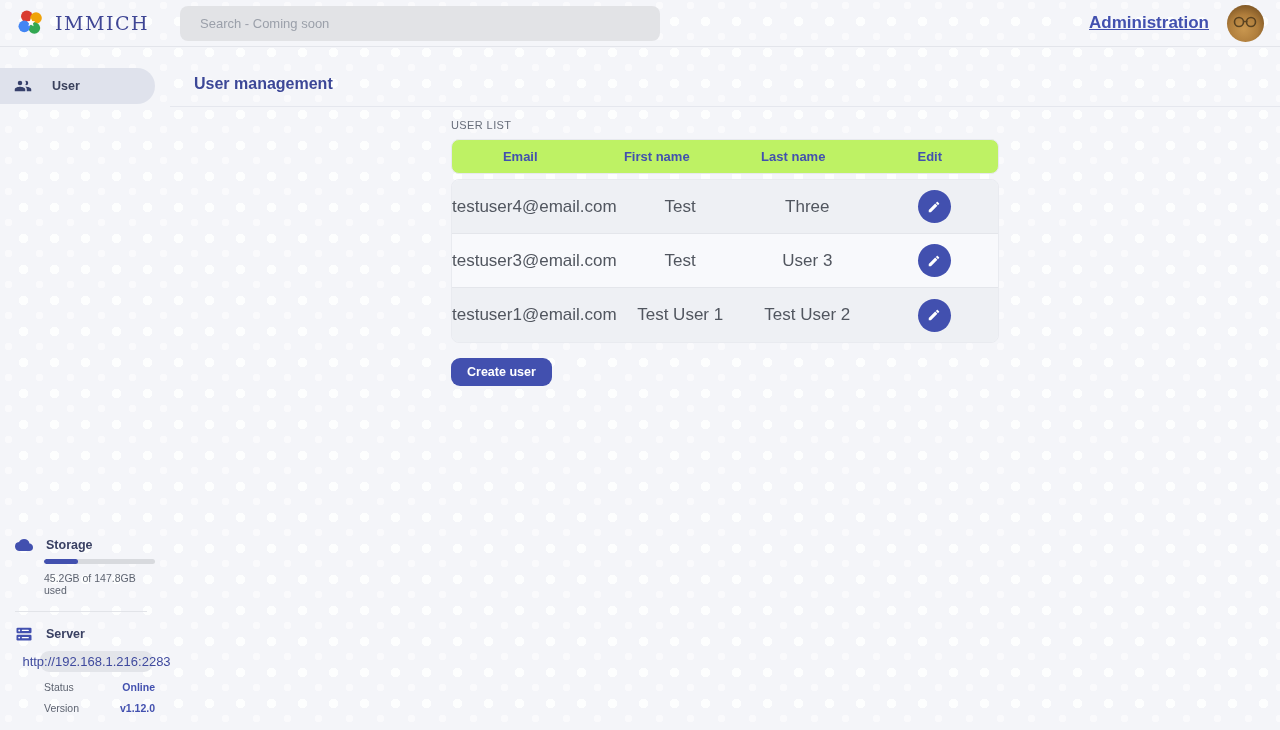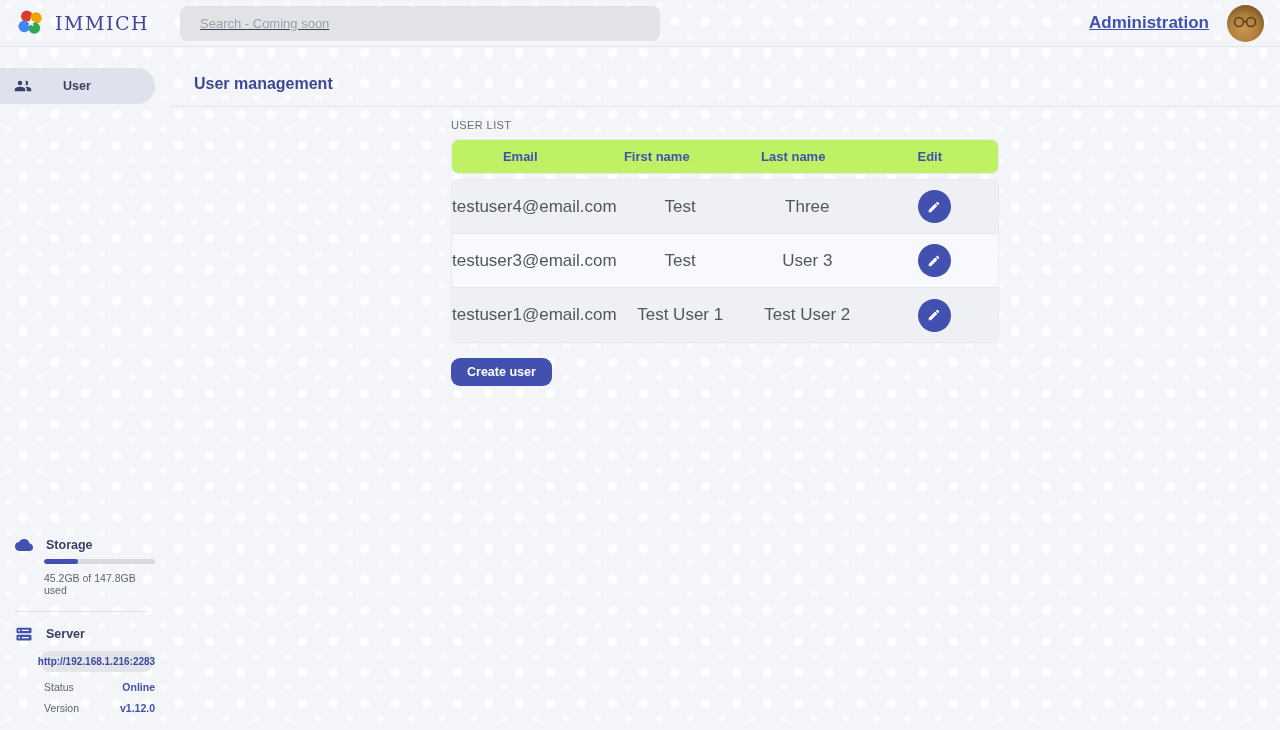--- a/index.html
+++ b/index.html
@@ -26,21 +26,21 @@
     height:47px;display:flex;align-items:center;
     border-bottom:1px solid #e3e5eb;padding:0 16px;
   }
   .logo-block{display:flex;align-items:center;gap:9px;width:164px;flex:0 0 164px;}
   .wordmark{
     font-family:"DejaVu Serif",serif;font-size:19px;letter-spacing:1.5px;
     color:#3f4695;font-weight:500;
   }
   .search-bar{
     width:480px;height:35px;background:#e2e3e6;border-radius:8px;
-    display:flex;align-items:center;padding:0 20px;text-decoration:underline;
+    display:flex;align-items:center;padding:0 20px;
   }
   .search-bar input{
     border:none;background:transparent;outline:none;width:100%;
     font-size:13px;color:#4b5060;font-family:"Liberation Sans",sans-serif;
   }
   .search-bar input::placeholder{color:#9ba0aa;}
   .topbar-spacer{flex:1;}
   .admin-link{
     font-size:17px;font-weight:700;color:var(--accent);
     text-decoration:underline;margin-right:18px;cursor:pointer;
@@ -53,37 +53,37 @@
   .avatar svg{position:absolute;left:5px;top:11px;opacity:.75;}
 
   
   .app-body{display:flex;height:683px;}
   .sidebar{width:170px;flex:0 0 170px;position:relative;}
   .content{flex:1;min-width:0;}
 
   
   .nav-item{
     margin-top:21px;width:155px;height:36px;background:#dfe2ec;
-    border-radius:0 18px 18px 0;display:flex;align-items:center;gap:31px;
+    border-radius:0 18px 18px 0;display:flex;align-items:center;gap:20px;
     padding-left:14px;cursor:pointer;
   }
   .nav-item .label{font-size:12.5px;font-weight:600;color:var(--ink-navy);}
   .sidebar-bottom{position:absolute;left:0;right:8px;bottom:0;padding:0 15px 16px 15px;}
   .section-head{display:flex;align-items:center;gap:13px;height:18px;}
   .section-head .title{font-size:12.5px;font-weight:700;color:#3a4163;}
   .progress-track{
     margin:5px 0 0 29px;width:111px;height:5px;border-radius:3px;background:#d8dade;overflow:hidden;
   }
   .progress-fill{height:100%;border-radius:3px;background:var(--accent);}
   .usage-text{margin:8px 0 0 29px;font-size:10.5px;color:var(--gray-text);}
   .side-divider{border:none;border-top:1px solid #e2e4e9;margin:15px 0 13px 0;}
   .url-pill{
     margin:8px 0 0 25px;width:113px;height:21px;background:#e3e5ea;border-radius:9px;
     display:flex;align-items:center;justify-content:center;
-    font-size:10px;font-weight:700;color:#3f4a9e;white-space:nowrap;
+    font-size:13px;font-weight:400;color:#3f4a9e;white-space:nowrap;
   }
   .kv-row{
     margin:9px 0 0 29px;width:111px;display:flex;justify-content:space-between;
     font-size:10.5px;
     gap:12px;
   }
   .kv-row .k{color:var(--gray-text);}
   .kv-row .v{color:var(--accent);font-weight:700;}
 
   

